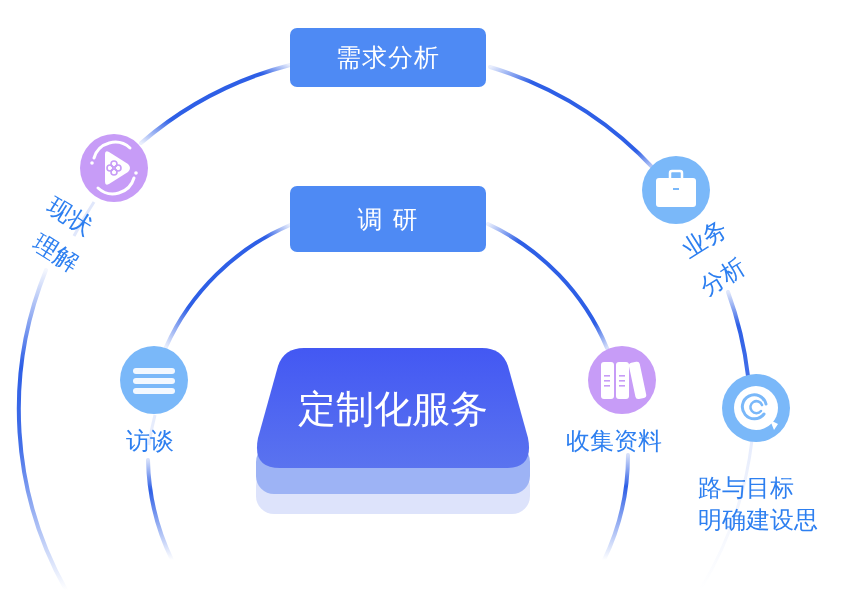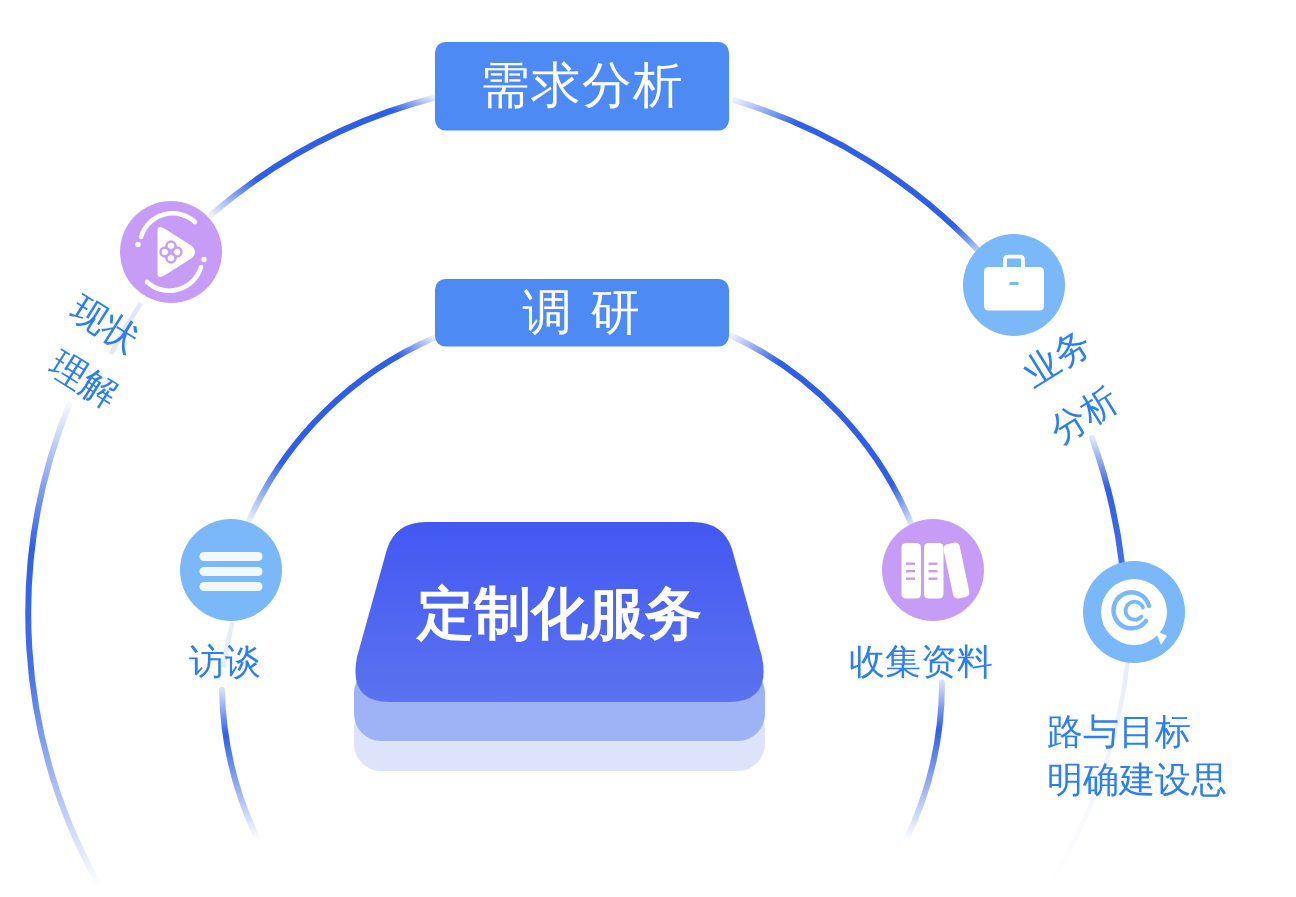--- a/index.html
+++ b/index.html
@@ -1,20 +1,20 @@
 <!DOCTYPE html>
 <html><head>
 <meta charset="utf-8">
 <style>
   html, body { margin:0; padding:0; background:#ffffff; }
   body { width:864px; height:598px; position:relative; overflow:hidden;
          font-family:"DejaVu Sans","Liberation Sans",sans-serif; }
   #arcs { position:absolute; left:0; top:0; width:864px; height:598px; }
   .pill { position:absolute; background:#4e8af4; color:#fff; border-radius:7px;
-          display:flex; align-items:center; justify-content:center; font-size:33px; letter-spacing:1px; }
+          display:flex; align-items:center; justify-content:center; font-size:25px; letter-spacing:1px; }
   .node { position:absolute; border-radius:50%; display:flex; align-items:center; justify-content:center; }
   .label { position:absolute; color:#2d7ff0; font-size:24px; white-space:nowrap; line-height:32px; }
   .rot { transform-origin:left top; }
   .core { position:absolute; }
   .layer { position:absolute; border-radius:18px; }
   .core-text { position:absolute; left:0; top:0; width:100%; color:#fff; font-size:38px; text-align:center; }
 </style>
 </head>
 <body>
 
@@ -64,21 +64,21 @@
   <path d="M 166 347 A 240 240 0 0 1 290 225" fill="none" stroke="url(#g-out-tl)" stroke-width="4" stroke-linecap="round"></path>
   <path d="M 488 224 A 240 240 0 0 1 607 348" fill="none" stroke="url(#g-out-tr)" stroke-width="4" stroke-linecap="round"></path>
   <path d="M 148 460 A 240 240 0 0 0 172 560" fill="none" stroke="url(#g-in-bot)" stroke-width="4" stroke-linecap="round"></path>
   <path d="M 628 455 A 240 240 0 0 1 604 560" fill="none" stroke="url(#g-in-bot)" stroke-width="4" stroke-linecap="round"></path>
   <path d="M 155 415 A 240 240 0 0 0 149 445" fill="none" stroke="#2e5fe6" stroke-opacity="0.12" stroke-width="3"></path>
 </svg>
 
 <div class="pill" style="left:290px;top:28px;width:196px;height:59px;">
   <span>需求分析</span>
 </div>
-<div class="pill" style="left:290px;top:186px;width:196px;height:45px;">
+<div class="pill" style="left:290px;top:186px;width:196px;height:66px;">
   <span>调 研</span>
 </div>
 
 <div class="node" style="left:80px;top:134px;width:68px;height:68px;background:#c79cf7;">
   <svg width="68" height="68" viewBox="0 0 68 68">
     <path d="M 14 24 A 22 22 0 0 1 50 14" fill="none" stroke="#fff" stroke-width="3" stroke-linecap="round"></path>
     <path d="M 54 44 A 22 22 0 0 1 18 54" fill="none" stroke="#fff" stroke-width="3" stroke-linecap="round"></path>
     <circle cx="12" cy="29" r="1.8" fill="#fff"></circle>
     <circle cx="56" cy="39" r="1.8" fill="#fff"></circle>
     <path d="M 25 20 Q 25 16 29 18 L 48 30 Q 52 34 48 38 L 29 50 Q 25 52 25 48 Z" fill="#fff"></path>
@@ -147,21 +147,21 @@
       <rect x="31" y="29" width="6" height="1.6"></rect>
         <rect x="31" y="34" width="6" height="1.6"></rect>
         <rect x="31" y="39" width="6" height="1.6"></rect>
     </g>
   </svg>
 </div>
 <div class="label" style="left:566px;top:425px;text-align:center;">
   <span>收集资料</span>
 </div>
 
-<div class="core" style="left:236px;top:348px;width:274px;height:170px;font-weight:bold;">
+<div class="core" style="left:256px;top:348px;width:274px;height:170px;">
   <div class="layer" style="left:0;top:120px;width:274px;height:46px;background:#dde3fb;"></div>
   <div class="layer" style="left:0;top:96px;width:274px;height:50px;background:#9db3f5;"></div>
   <svg width="274" height="124" viewBox="0 0 274 124" style="position:absolute;left:0;top:0;">
     <defs>
       <linearGradient id="core-g" x1="0" y1="0" x2="0" y2="1">
         <stop offset="0" stop-color="#4358f3"></stop>
         <stop offset="1" stop-color="#5a73ef"></stop>
       </linearGradient>
     </defs>
     <path d="M 48 0 L 226 0 Q 246 0 252 18 L 272 90 Q 278 120 250 120 L 24 120 Q -4 120 2 90 L 22 18 Q 28 0 48 0 Z" fill="url(#core-g)"></path>

